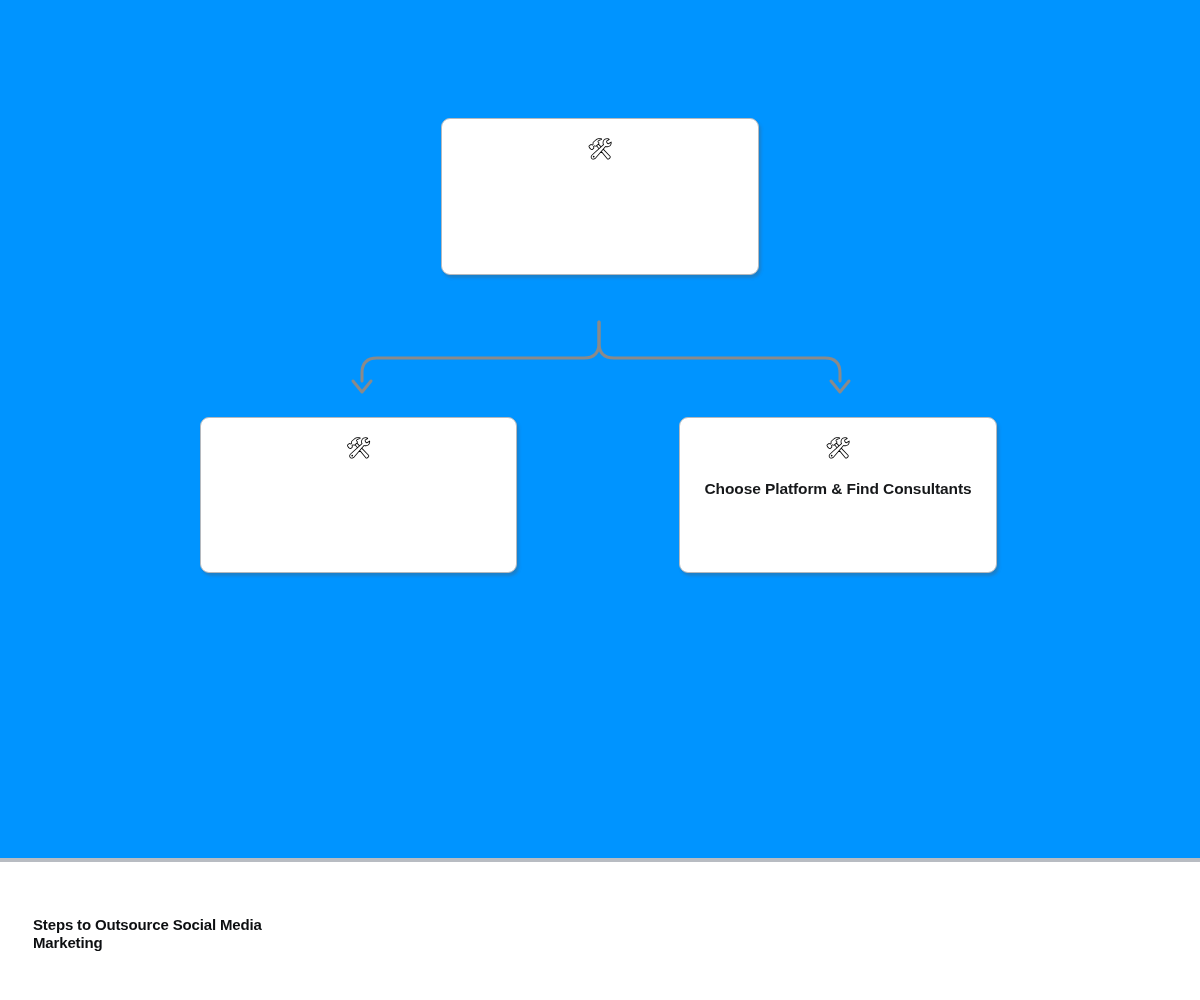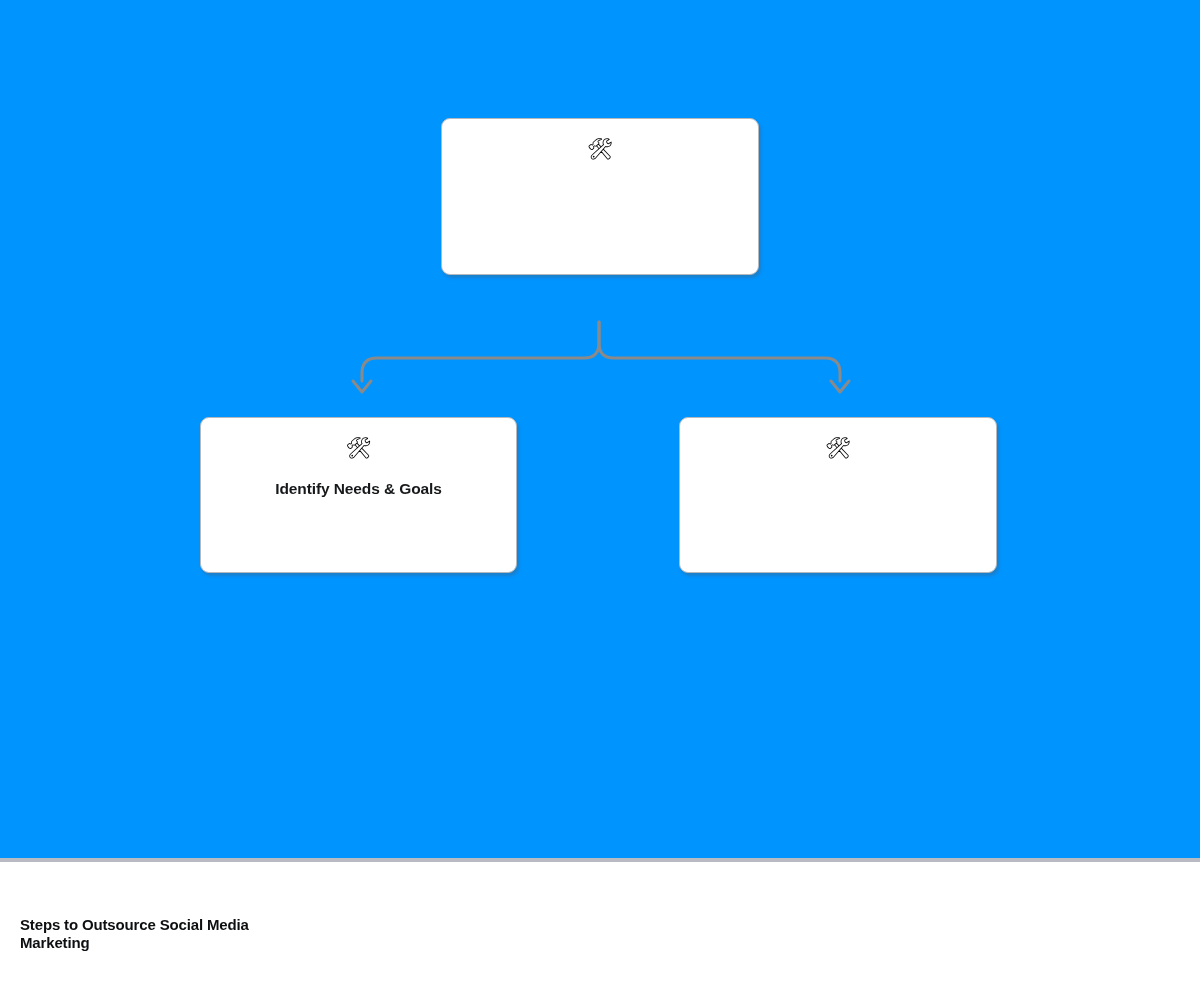--- a/index.html
+++ b/index.html
@@ -111,21 +111,21 @@
     position: absolute;
     left: 0;
     top: 862px;
     width: 1200px;
     height: 138px;
     background: #ffffff;
   }
 
   .footer-title {
     position: absolute;
-    left: 20px;
+    left: 33px;
     top: 54px;
     width: 300px;
     font-size: 15px;
     font-weight: bold;
     line-height: 18px;
     color: #0d0f11;
     letter-spacing: -0.15px;
   }
 </style>
 </head>
@@ -145,25 +145,25 @@
         <polyline points="831,381 840,392 849,381"></polyline>
       </g>
     </svg>
 
     <div class="node node-root">
       <span class="node-icon">🛠</span>
     </div>
 
     <div class="node node-child-left">
       <span class="node-icon">🛠</span>
-      <span class="node-label">Identify Needs &amp; Goals</span>
     </div>
 
     <div class="node node-child-right">
       <span class="node-icon">🛠</span>
+      <span class="node-label">Choose Platform &amp; Find Consultants</span>
     </div>
 
   </div>
 
   <div class="divider"></div>
 
   <div class="footer">
     <div class="footer-title">Steps to Outsource Social Media Marketing</div>
   </div>
 

